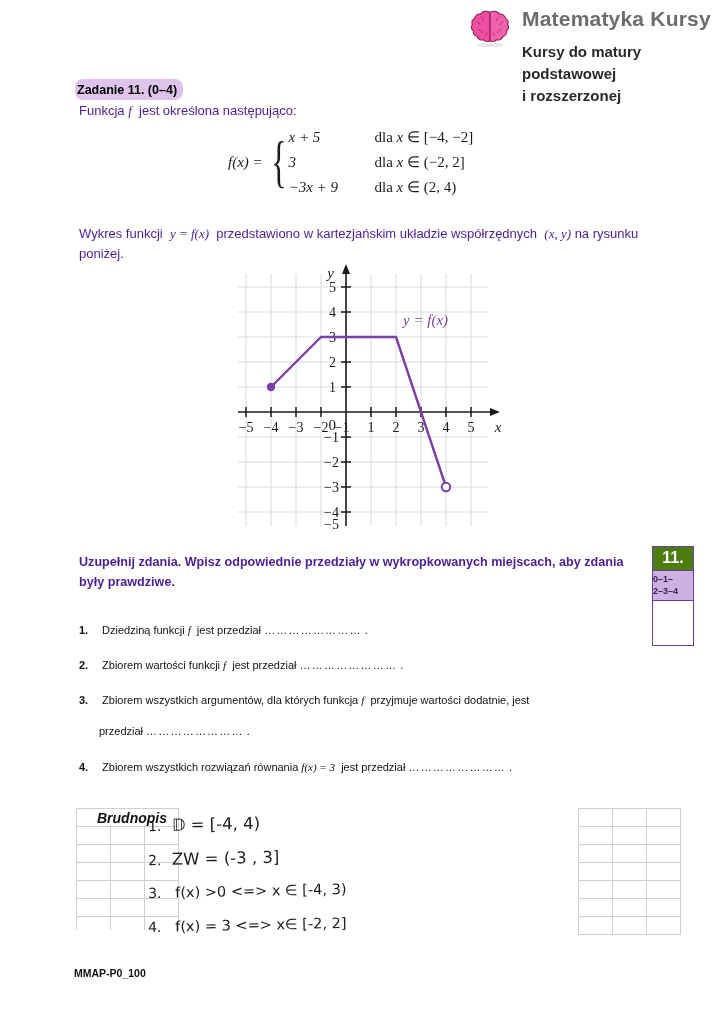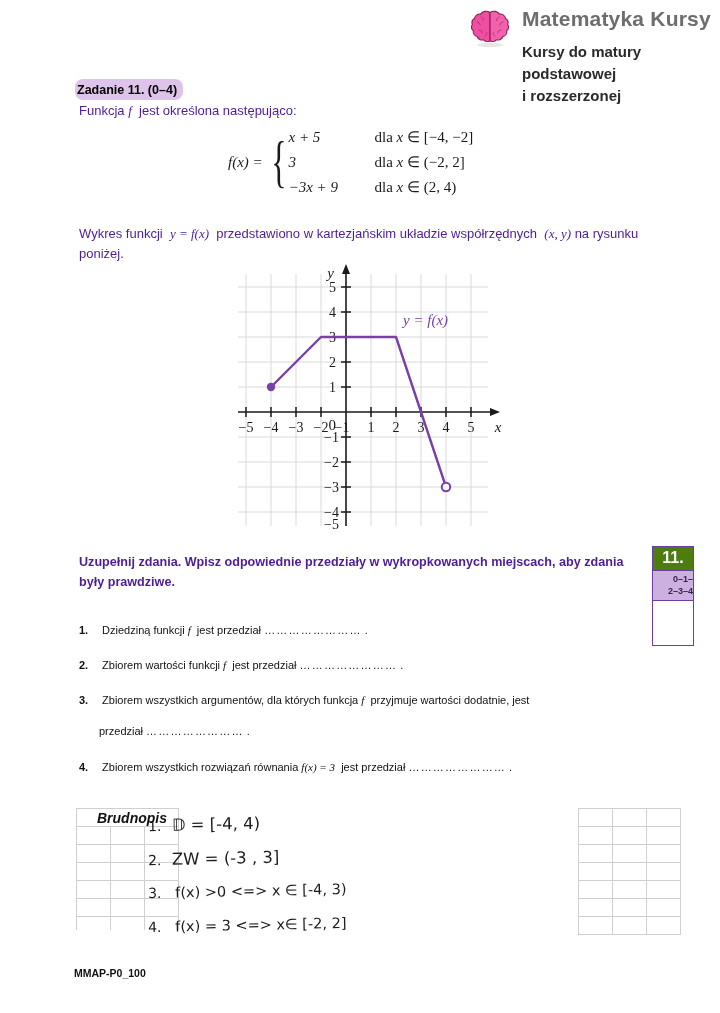--- a/index.html
+++ b/index.html
@@ -44,21 +44,21 @@
   
   .graph{position:absolute;left:236px;top:262px;width:270px;height:268px;}
   .graph svg{display:block;}
 
   
   #instruction{left:79px;top:553px;width:556px;font-weight:bold;font-size:12.6px;line-height:1.55;}
 
   
   .scorebox{position:absolute;left:652px;top:546px;width:40px;border:1px solid #6b3fa0;}
   .sb-num{background:#4d7c0f;color:#fff;font-size:16px;font-weight:bold;text-align:center;padding:2px 0 3px;}
-  .sb-pts{background:#cbb0e0;color:#3a2150;font-size:9px;font-weight:bold;text-align:right;line-height:1.35;padding:2px 0 3px;border-top:1px solid #6b3fa0;border-bottom:1px solid #6b3fa0;}
+  .sb-pts{background:#cbb0e0;color:#3a2150;font-size:9px;font-weight:bold;text-align:left;line-height:1.35;padding:2px 0 3px;border-top:1px solid #6b3fa0;border-bottom:1px solid #6b3fa0;}
   .sb-empty{height:44px;background:#fff;}
 
   
   .item{position:absolute;font-size:11px;line-height:1.9;color:#111;}
   .item .no{font-weight:bold;display:inline-block;width:20px;}
   .dots{letter-spacing:1.2px;}
 
   
   .gridtable{position:absolute;border-collapse:collapse;}
   .gridtable td{border:1px solid #cfcfcf;height:17px;width:33px;padding:0;}

